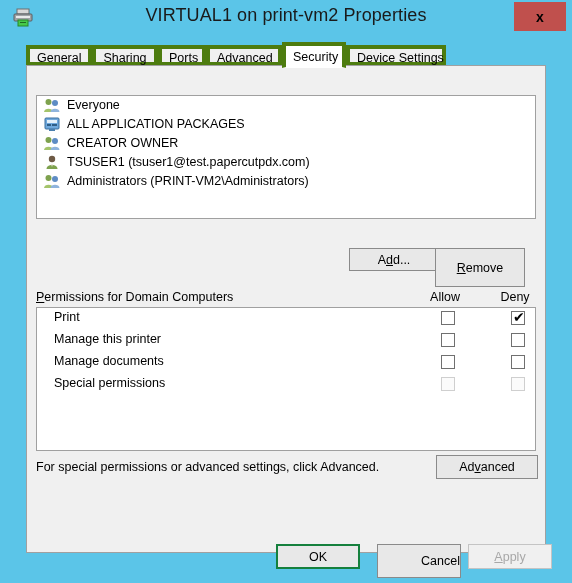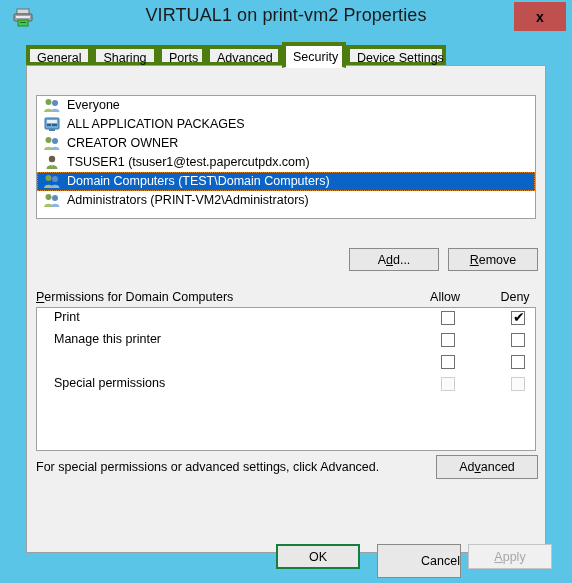--- a/index.html
+++ b/index.html
@@ -163,22 +163,22 @@
   .btn.default {
     border: 2px solid #15803d;
   }
   #add-button {
     position: absolute;
     left: 322px; top: 182px;
     width: 90px; height: 23px;
   }
   #remove-button {
     position: absolute;
-    left: 421px; top: 182px;
-    width: 90px; height: 23px;
+    left: 408px; top: 182px;
+    width: 90px; height: 39px;
   }
 
   
   .perm-label {
     position: absolute;
     left: 9px; top: 224px;
     font-size: 12.5px;
   }
   .col-allow {
     position: absolute;
@@ -340,31 +340,20 @@
         <span class="li-icon">
           <svg width="18" height="15" viewBox="0 0 18 15">
             <circle cx="9" cy="4" r="3.2" fill="#6E5A45"></circle>
             <path d="M3.5 14 C3.5 8.8 14.5 8.8 14.5 14 Z" fill="#7EA24E"></path>
             <path d="M8 9.2 L9 12 L10 9.2 Z" fill="#E9E3D8"></path>
           </svg>
         </span>
         <span>TSUSER1 (tsuser1@test.papercutpdx.com)</span>
       </div>
 
-      <div class="list-item selected">
-        <span class="li-icon">
-          <svg width="18" height="15" viewBox="0 0 18 15">
-            <circle cx="5.5" cy="4" r="3" fill="#7EA24E"></circle>
-            <path d="M1 14 C1 9.5 10 9.5 10 14 Z" fill="#A4C46B"></path>
-            <circle cx="12" cy="5" r="3" fill="#5E8CC4"></circle>
-            <path d="M7.5 14 C7.5 9.8 16.5 9.8 16.5 14 Z" fill="#8FB4DD"></path>
-          </svg>
-        </span>
-        <span>Domain Computers (TEST\Domain Computers)</span>
-      </div>
 
       <div class="list-item">
         <span class="li-icon">
           <svg width="18" height="15" viewBox="0 0 18 15">
             <circle cx="5.5" cy="4" r="3" fill="#7EA24E"></circle>
             <path d="M1 14 C1 9.5 10 9.5 10 14 Z" fill="#A4C46B"></path>
             <circle cx="12" cy="5" r="3" fill="#5E8CC4"></circle>
             <path d="M7.5 14 C7.5 9.8 16.5 9.8 16.5 14 Z" fill="#8FB4DD"></path>
           </svg>
         </span>
@@ -391,20 +380,21 @@
           </span>
       </div>
 
       <div class="perm-row">
         <span class="perm-name">Manage this printer</span>
         <span class="cbx allow"></span>
         <span class="cbx deny"></span>
       </div>
 
       <div class="perm-row">
+        <span class="perm-name">Manage documents</span>
         <span class="cbx allow"></span>
         <span class="cbx deny"></span>
       </div>
 
       <div class="perm-row">
         <span class="perm-name">Special permissions</span>
         <span class="cbx allow dis"></span>
         <span class="cbx deny dis"></span>
       </div>
 

